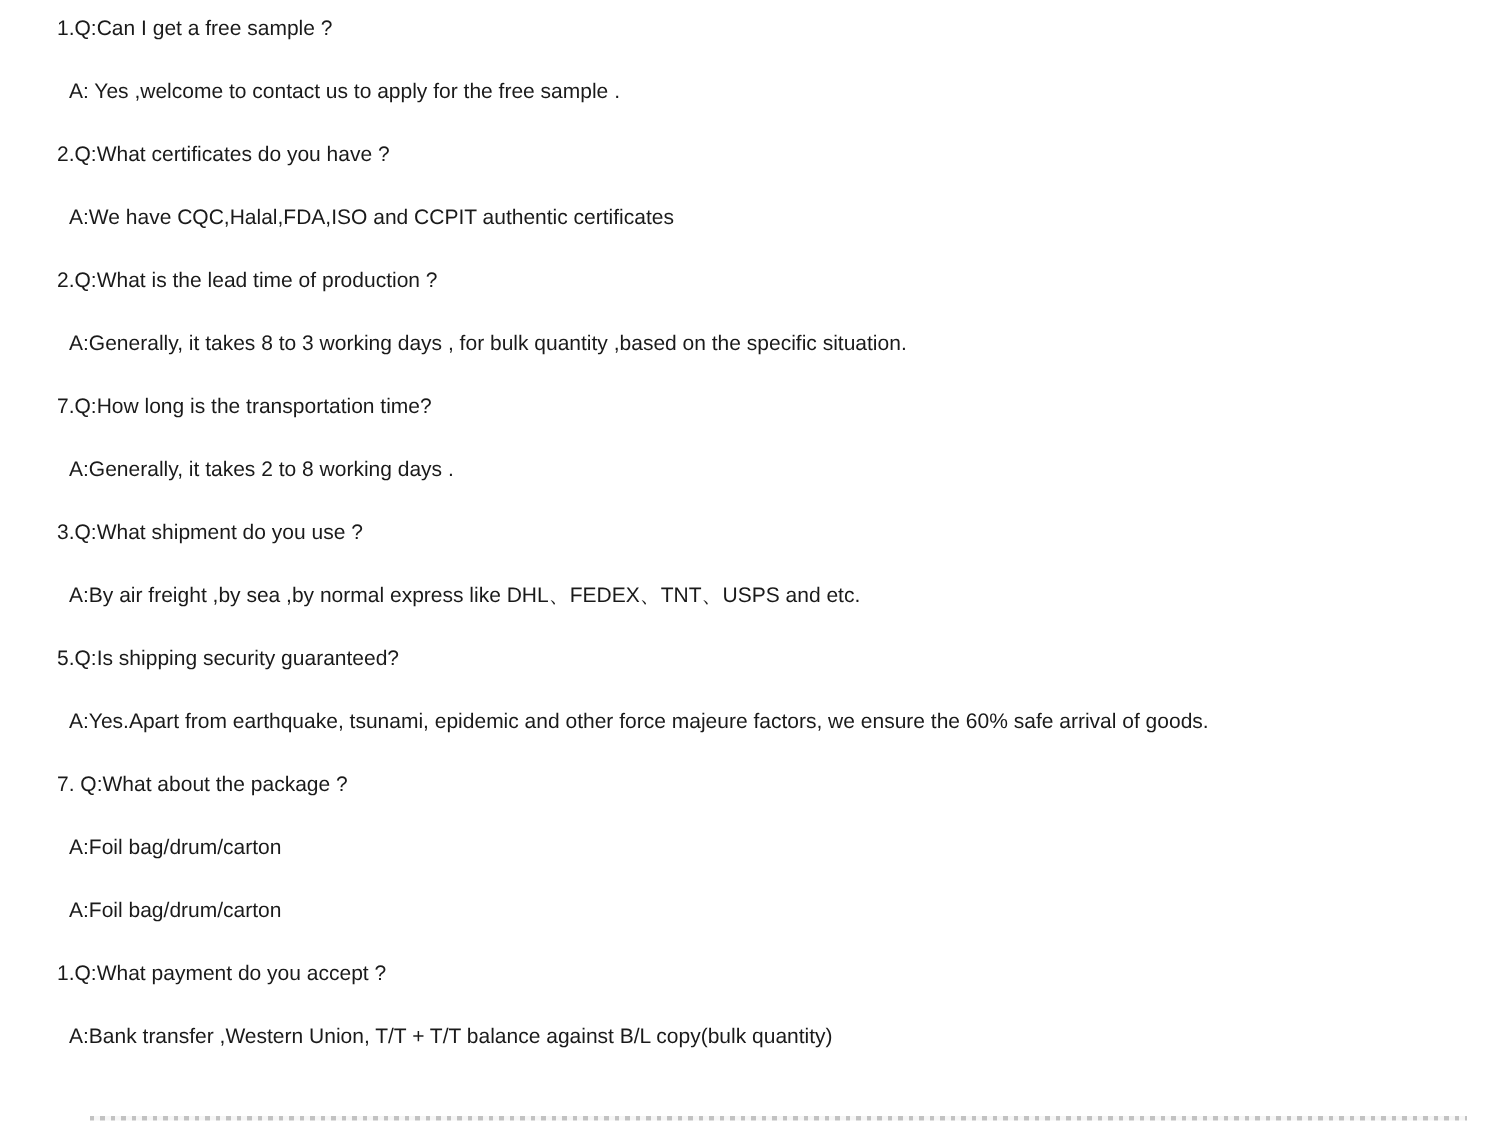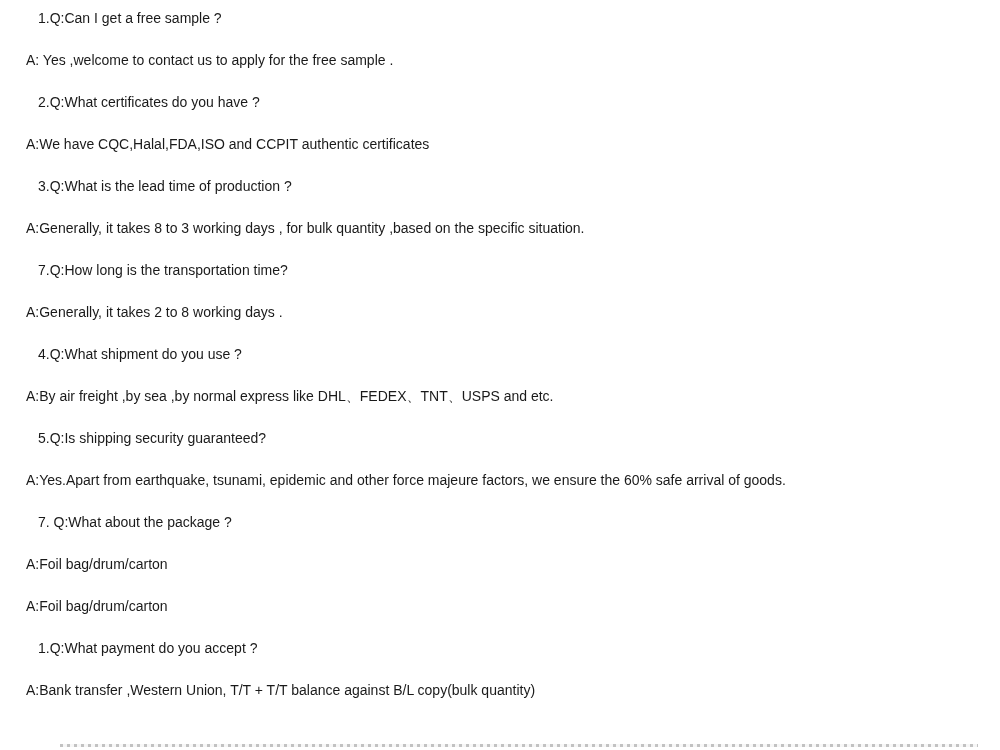--- a/index.html
+++ b/index.html
@@ -22,21 +22,21 @@
   .faq p {
     margin: 0;
     height: 42px;
     line-height: 42px;
     white-space: nowrap;
   }
   .faq p.q {
     padding-left: 38px;
   }
   .faq p.a {
-    padding-left: 26px;
+    padding-left: 46px;
   }
   
   .clipped-edge {
     position: absolute;
     left: 60px;
     right: 22px;
     top: 744px;
     height: 3px;
     background: repeating-linear-gradient(
       90deg,
@@ -56,31 +56,31 @@
     <p class="q">1.Q:Can I get a free sample ?</p>
     <p class="a">A: Yes ,welcome to contact us to apply for the free sample .</p>
   </div>
 
   <div>
     <p class="q">2.Q:What certificates do you have ?</p>
     <p class="a">A:We have CQC,Halal,FDA,ISO and CCPIT authentic certificates</p>
   </div>
 
   <div>
-    <p class="q">3.Q:What is the lead time of production ?</p>
+    <p class="q">2.Q:What is the lead time of production ?</p>
     <p class="a">A:Generally, it takes 8 to 3 working days , for bulk quantity ,based on the specific situation.</p>
   </div>
 
   <div>
     <p class="q">7.Q:How long is the transportation time?</p>
     <p class="a">A:Generally, it takes 2 to 8 working days .</p>
   </div>
 
   <div>
-    <p class="q">4.Q:What shipment do you use ?</p>
+    <p class="q">3.Q:What shipment do you use ?</p>
     <p class="a">A:By air freight ,by sea ,by normal express like DHL、FEDEX、TNT、USPS and etc.</p>
   </div>
 
   <div>
     <p class="q">5.Q:Is shipping security guaranteed?</p>
     <p class="a">A:Yes.Apart from earthquake, tsunami, epidemic and other force majeure factors, we ensure the 60% safe arrival of goods.</p>
   </div>
 
   <div>
     <p class="q">7. Q:What about the package ?</p>

